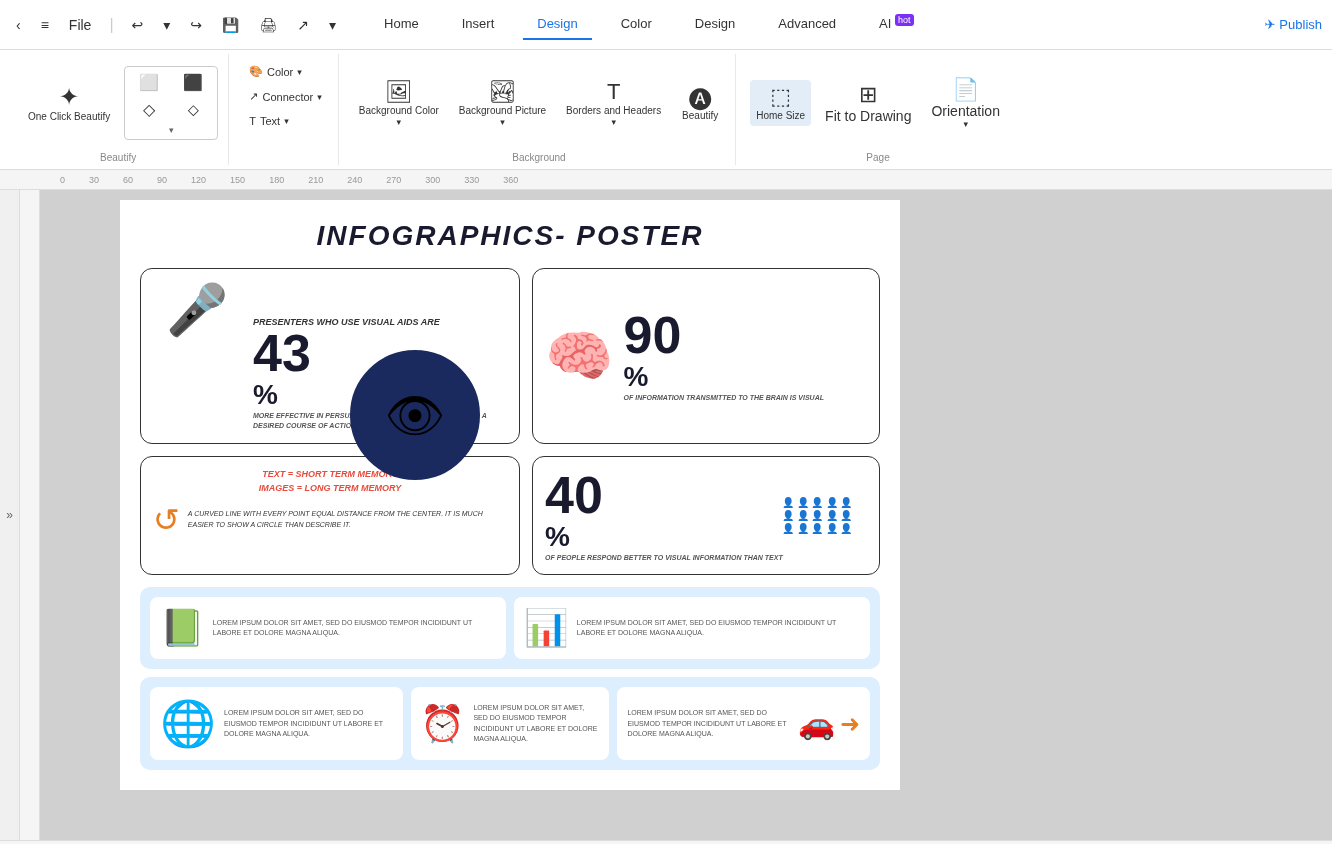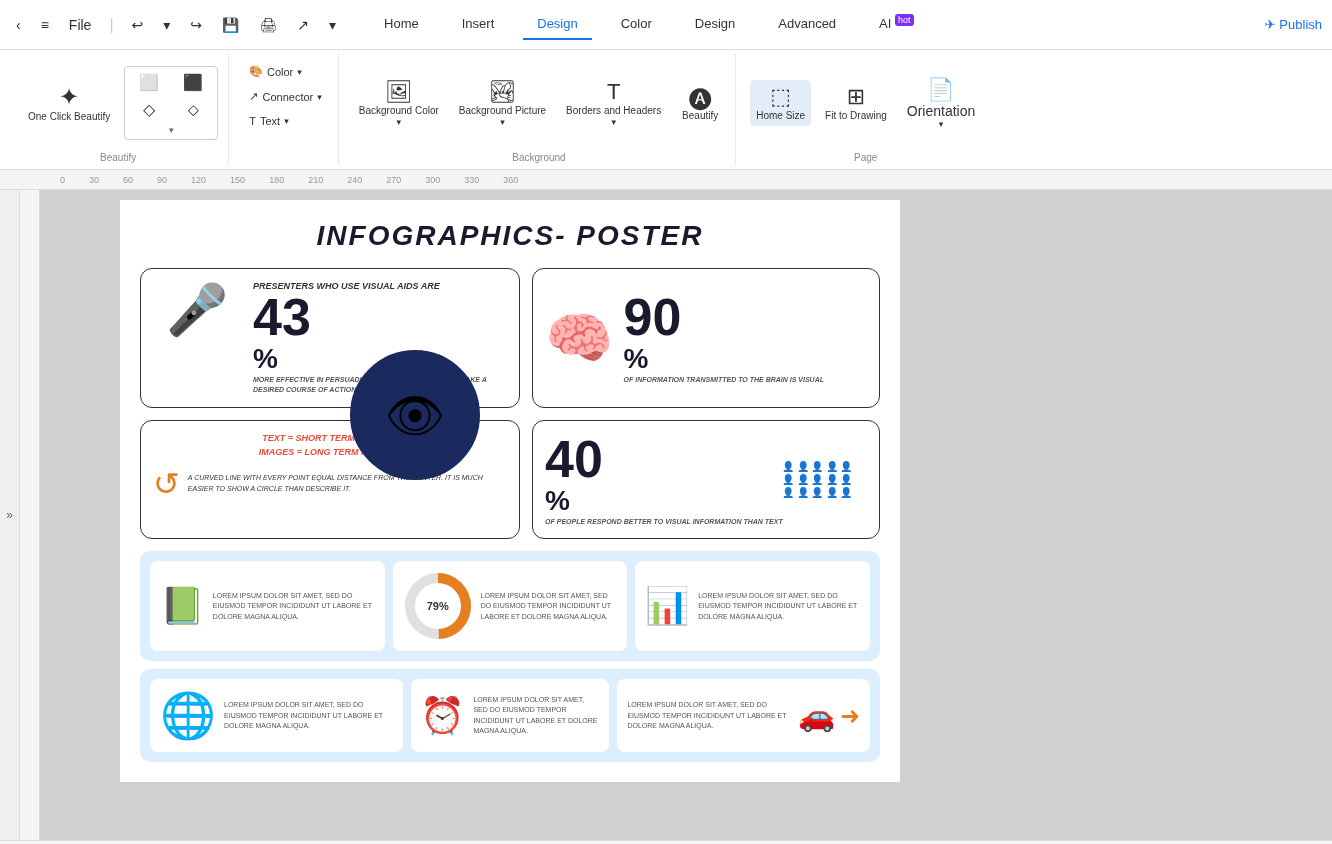--- a/index.html
+++ b/index.html
@@ -194,20 +194,21 @@
       background: white;
     }
     .card-left {
       flex: 1;
       display: flex;
       gap: 10px;
       align-items: flex-start;
     }
     .card-text-main {
       flex: 1;
+      margin-top: 36px;
     }
     .card-subtitle {
       font-size: 9px;
       font-weight: bold;
       font-style: italic;
       color: #333;
       text-transform: uppercase;
     }
     .card-number {
       font-size: 52px;
@@ -497,21 +498,21 @@
   </div>
 
   <div class="ribbon-section">
     <div class="ribbon-items" style="gap:8px">
       <button class="ribbon-btn active">
         <span style="font-size:22px">⬚</span>
         <span style="font-size:10px;line-height:1.2;text-align:center">Home Size</span>
       </button>
       <button class="ribbon-btn">
         <span style="font-size:22px">⊞</span>
-        <span style="font-size:10px;line-height:1.2;text-align:left">Fit to Drawing</span>
+        <span style="font-size:14px;line-height:1.2;text-align:left">Fit to Drawing</span>
       </button>
       <button class="ribbon-btn">
         <span style="font-size:22px">📄</span>
         <span style="font-size:14px;line-height:1.2;text-align:center">Orientation</span>
         <span style="font-size:9px">▾</span>
       </button>
     </div>
     <span class="ribbon-section-label">Page</span>
   </div>
 </div>
@@ -614,30 +615,20 @@
         </div>
       </div>
 
       <div class="poster-bottom-section1">
 
         <div class="bottom-card">
           <span class="bottom-icon">📗</span>
           <div class="bottom-text">LOREM IPSUM DOLOR SIT AMET, SED DO EIUSMOD TEMPOR INCIDIDUNT UT LABORE ET DOLORE MAGNA ALIQUA.</div>
         </div>
 
-        <div class="bottom-card">
-          <div class="donut-container">
-            <svg width="70" height="70" viewBox="0 0 70 70">
-              <circle cx="35" cy="35" r="28" fill="none" stroke="#e0e0e0" stroke-width="10"></circle>
-              <circle cx="35" cy="35" r="28" fill="none" stroke="#e67e22" stroke-width="10" stroke-dasharray="131 176" stroke-dashoffset="44" transform="rotate(-90 35 35)"></circle>
-            </svg>
-            <div class="donut-text">79%</div>
-          </div>
-          <div class="bottom-text">LOREM IPSUM DOLOR SIT AMET, SED DO EIUSMOD TEMPOR INCIDIDUNT UT LABORE ET DOLORE MAGNA ALIQUA.</div>
-        </div>
 
         <div class="bottom-card">
           <span class="bottom-icon">📊</span>
           <div class="bottom-text">LOREM IPSUM DOLOR SIT AMET, SED DO EIUSMOD TEMPOR INCIDIDUNT UT LABORE ET DOLORE MAGNA ALIQUA.</div>
         </div>
       </div>
 
       <div class="poster-bottom-section2">
 
         <div class="bottom-card2" style="flex:1.3">

